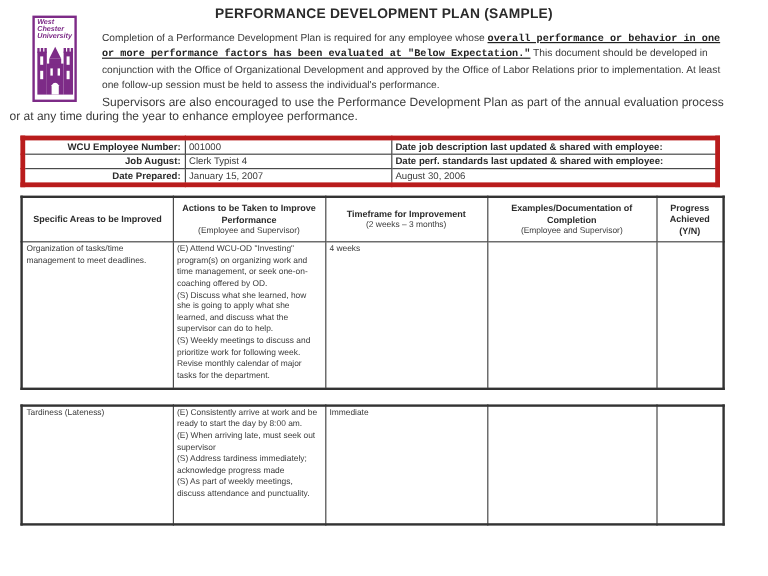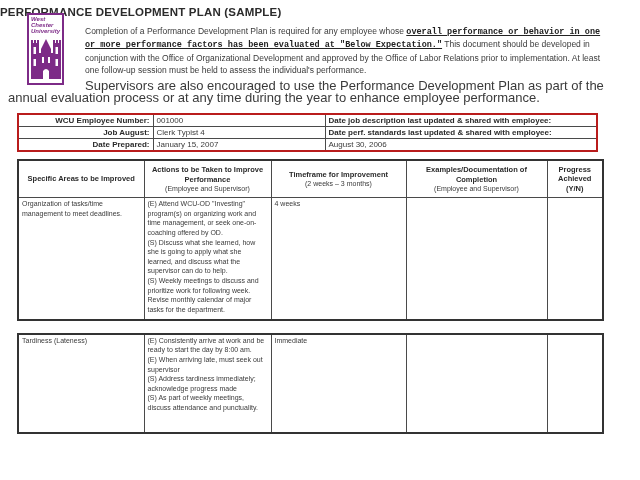--- a/index.html
+++ b/index.html
@@ -9,20 +9,21 @@
     background: #ffffff;
     font-family: "Liberation Sans", sans-serif;
     color: #3a3a3a;
     overflow: hidden;
   }
   .page { position: relative; width: 640px; height: 480px; background: #fff; }
 
   
   .doc-title {
     padding-top: 6px;
+    text-align: center;
     font-size: 11.5px;
     font-weight: bold;
     letter-spacing: 0.2px;
     color: #2b2b2b;
   }
 
   
   .logo {
     position: absolute; left: 27px; top: 13px;
     width: 37px; height: 72px;
@@ -36,30 +37,30 @@
   
   .p1 {
     margin: 7px 30px 0 85px;
     font-size: 8.5px; line-height: 12.3px;
     color: #3a3a3a;
   }
   .emph { font-weight: bold; text-decoration: underline; color: #222; font-family: Liberation Mono, monospace; }
   .p2 {
     margin: 4px 28px 0 8px;
     text-indent: 77px;
-    font-size: 13px; line-height: 12.3px;
+    font-size: 10px; line-height: 12.3px;
     color: #3a3a3a;
   }
 
   
   .info-table {
     border-collapse: collapse;
     margin: 8px 0 0 17px;
     font-size: 8px;
-    border: 2px solid #b91c1c;
+    border: 4px solid #b91c1c;
   }
   .info-table td {
     border: 1px solid #4a4a4a;
     height: 12px;
     padding: 0 3px;
     line-height: 11px;
     white-space: nowrap;
     overflow: hidden;
   }
   .info-table td.lab { width: 135px; text-align: right; font-weight: bold; color: #2b2b2b; }

